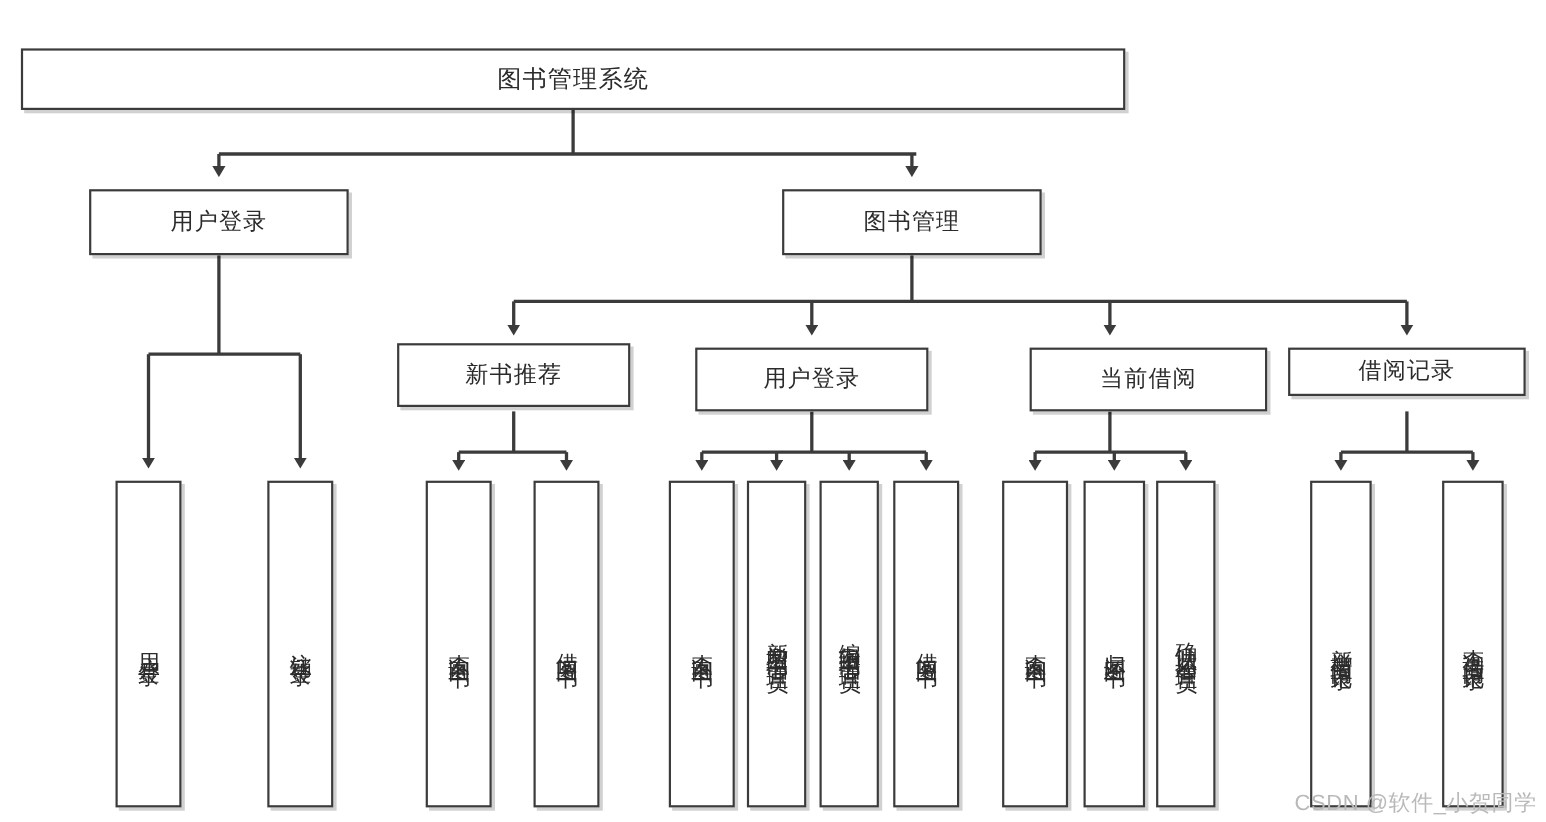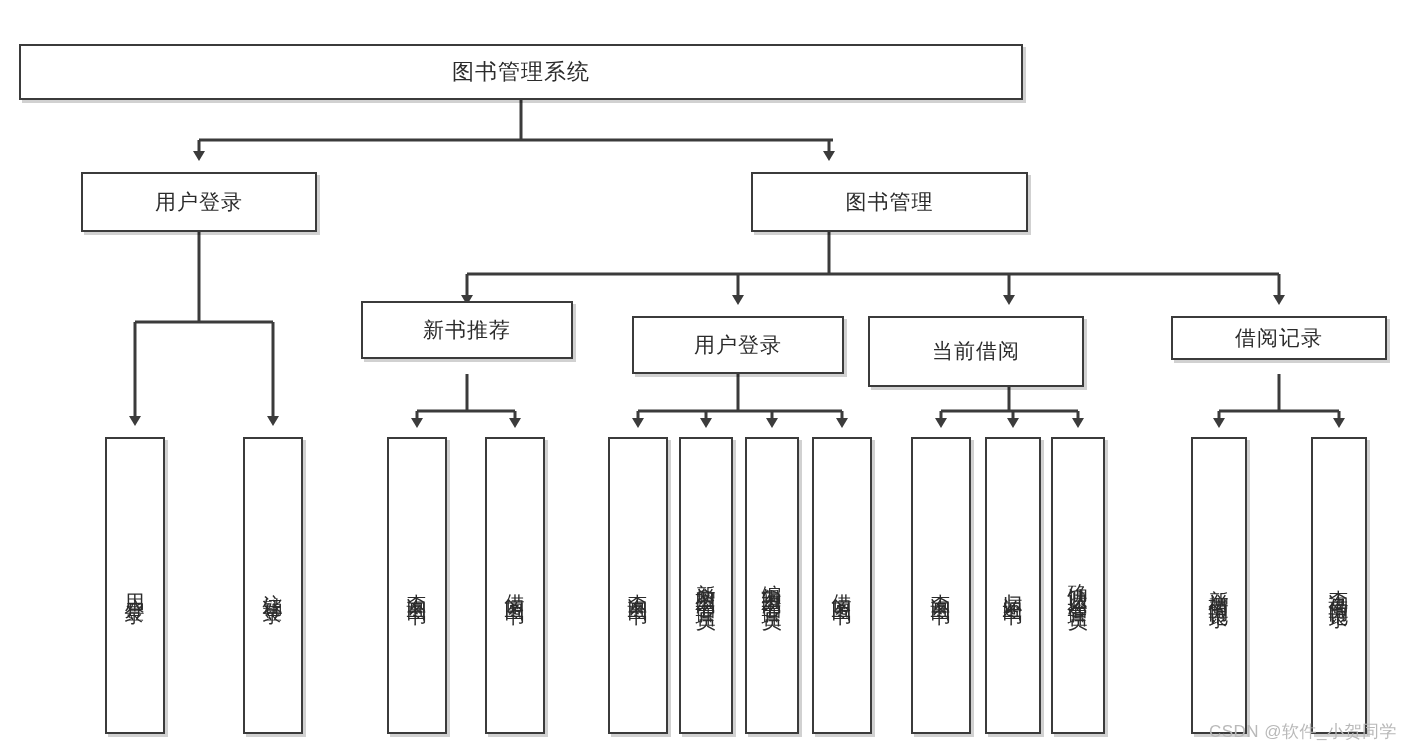--- a/index.html
+++ b/index.html
@@ -54,21 +54,21 @@
     font-size: 20px;
     letter-spacing: 4px;
     line-height: 1;
     white-space: nowrap;
     max-height: 100%;
   }
   .watermark {
     position: absolute;
     right: 8px;
     bottom: 4px;
-    font-size: 17px;
+    font-size: 20px;
     color: #b9b9b9;
     letter-spacing: 0.5px;
     white-space: nowrap;
     z-index: 3;
     font-family: "Liberation Sans", "DejaVu Sans", sans-serif;
     margin-top: 40px;
   }
 </style>
 </head>
 <body>
@@ -137,31 +137,31 @@
     </g>
   </svg>
 
   <div class="node root" style="left:19px; top:0; width:1004px; height:56px;margin-top:44px;">
     <span class="node-label">图书管理系统</span>
   </div>
 
   <div class="node" style="left:81px; top:172px; width:236px; height:60px;">
     <span class="node-label">用户登录</span>
   </div>
-  <div class="node" style="left:751px; top:172px; width:277px; height:60px;">
+  <div class="node" style="left:711px; top:172px; width:236px; height:60px;">
     <span class="node-label">图书管理</span>
   </div>
 
-  <div class="node" style="left:361px; top:301px; width:212px; height:58px;">
+  <div class="node" style="left:361px; top:312px; width:212px; height:58px;">
     <span class="node-label">新书推荐</span>
   </div>
   <div class="node" style="left:632px; top:316px; width:212px; height:58px;">
     <span class="node-label">用户登录</span>
   </div>
-  <div class="node" style="left:868px; top:316px; width:216px; height:71px;">
+  <div class="node" style="left:936px; top:316px; width:216px; height:58px;">
     <span class="node-label">当前借阅</span>
   </div>
   <div class="node" style="left:1171px; top:316px; width:216px; height:44px;">
     <span class="node-label">借阅记录</span>
   </div>
 
   <div class="node leaf" style="left:105px; top:437px; width:60px; height:297px;">
     <span class="node-label">用户登录</span>
   </div>
   <div class="node leaf" style="left:243px; top:437px; width:60px; height:297px;">

